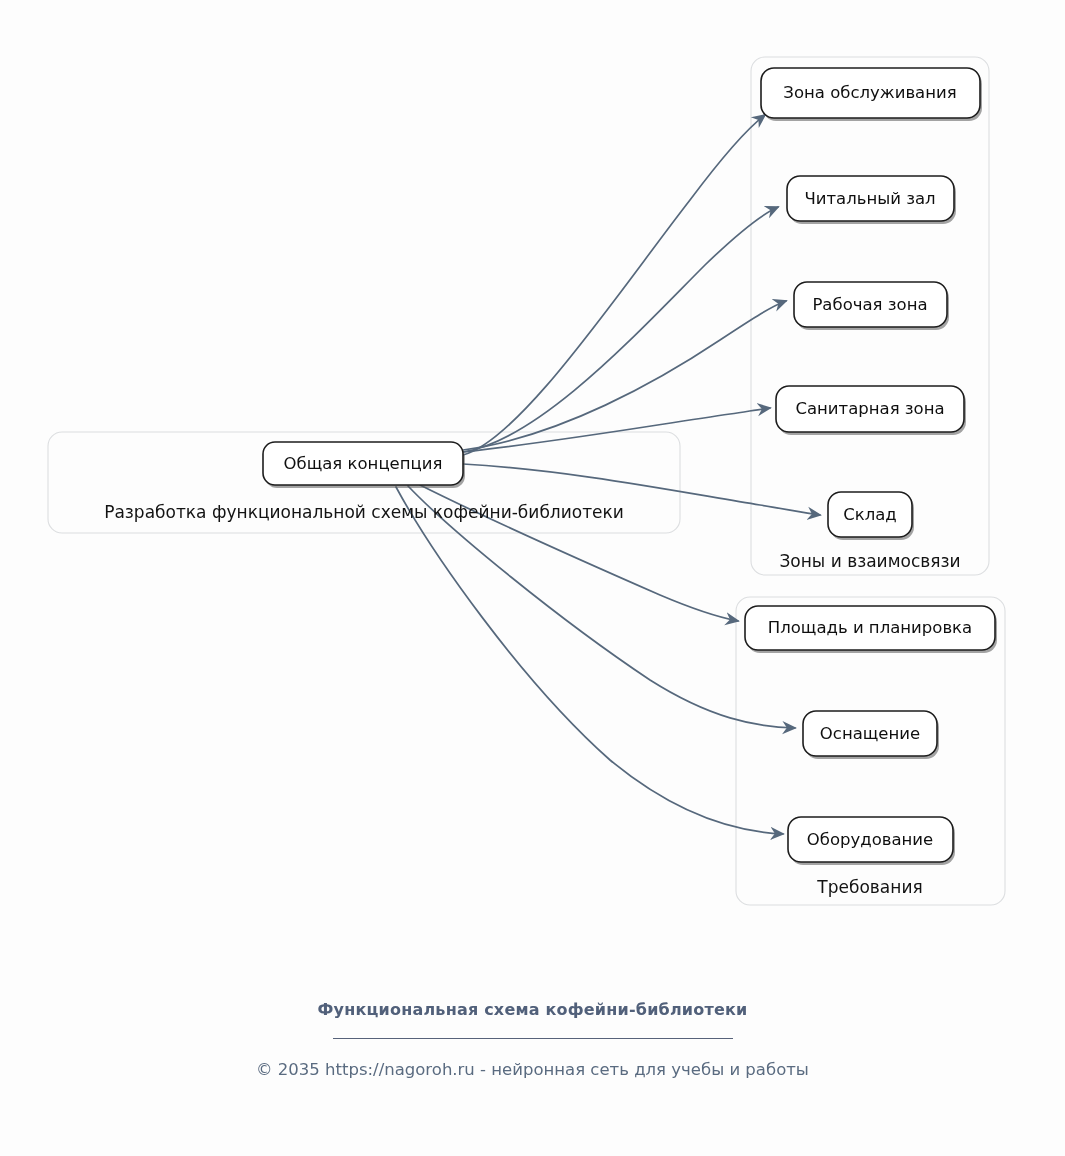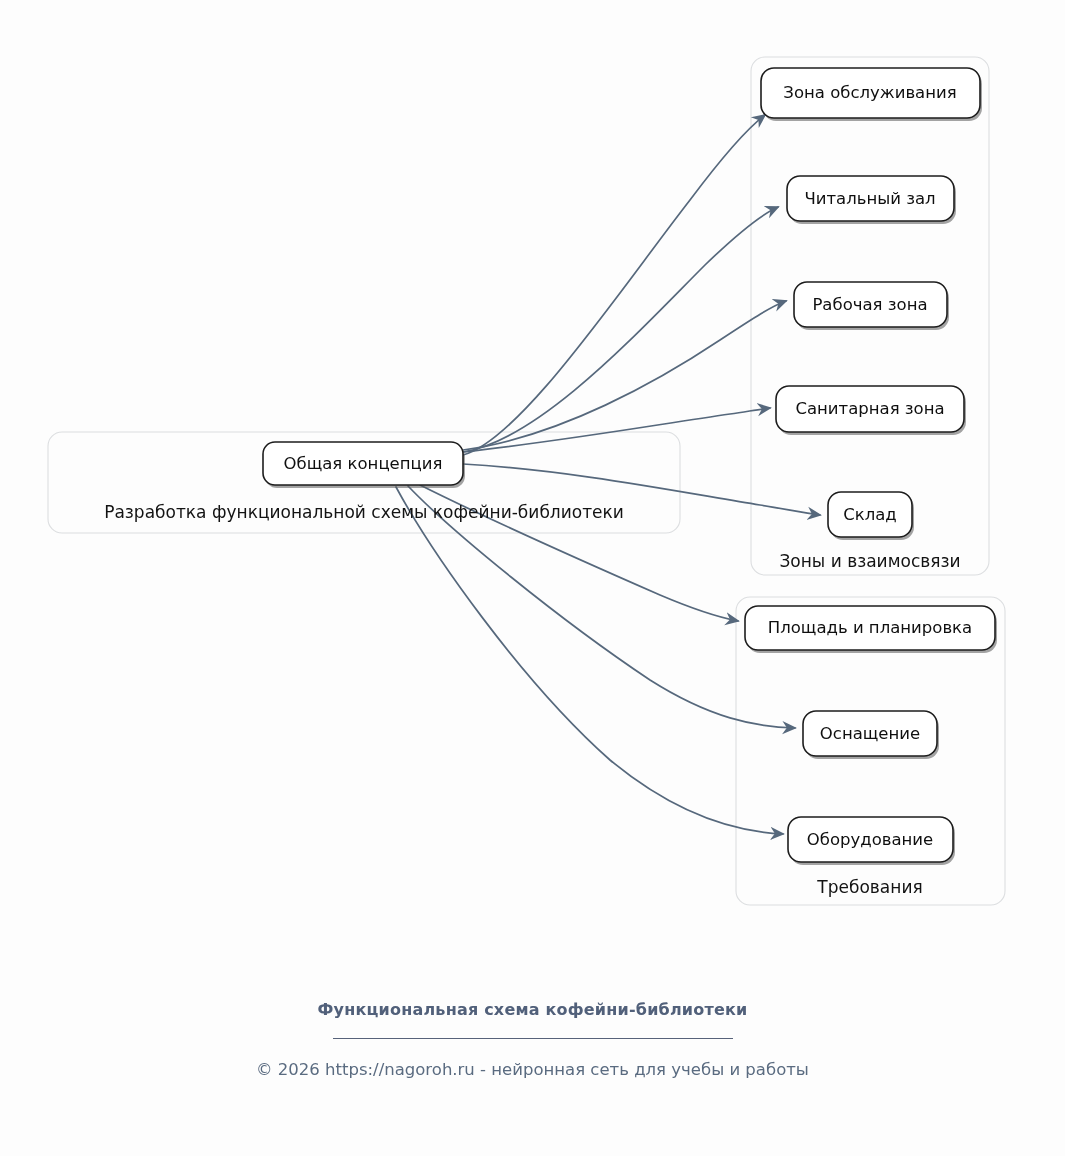--- a/index.html
+++ b/index.html
@@ -187,15 +187,15 @@
       <text class="cluster-label" x="870" y="562">Зоны и взаимосвязи</text>
       <text class="cluster-label" x="870" y="888">Требования</text>
     </g>
 
   </svg>
 
   <div class="footer" id="footer-title">Функциональная схема кофейни-библиотеки</div>
 
   <div id="footer-divider"></div>
 
-  <div class="footer" id="footer-credit">© 2026 https://nagoroh.ru - нейронная сеть для учебы и работы</div>
+  <div class="footer" id="footer-credit">© 2035 https://nagoroh.ru - нейронная сеть для учебы и работы</div>
 
 </div>
 
 </body></html>

